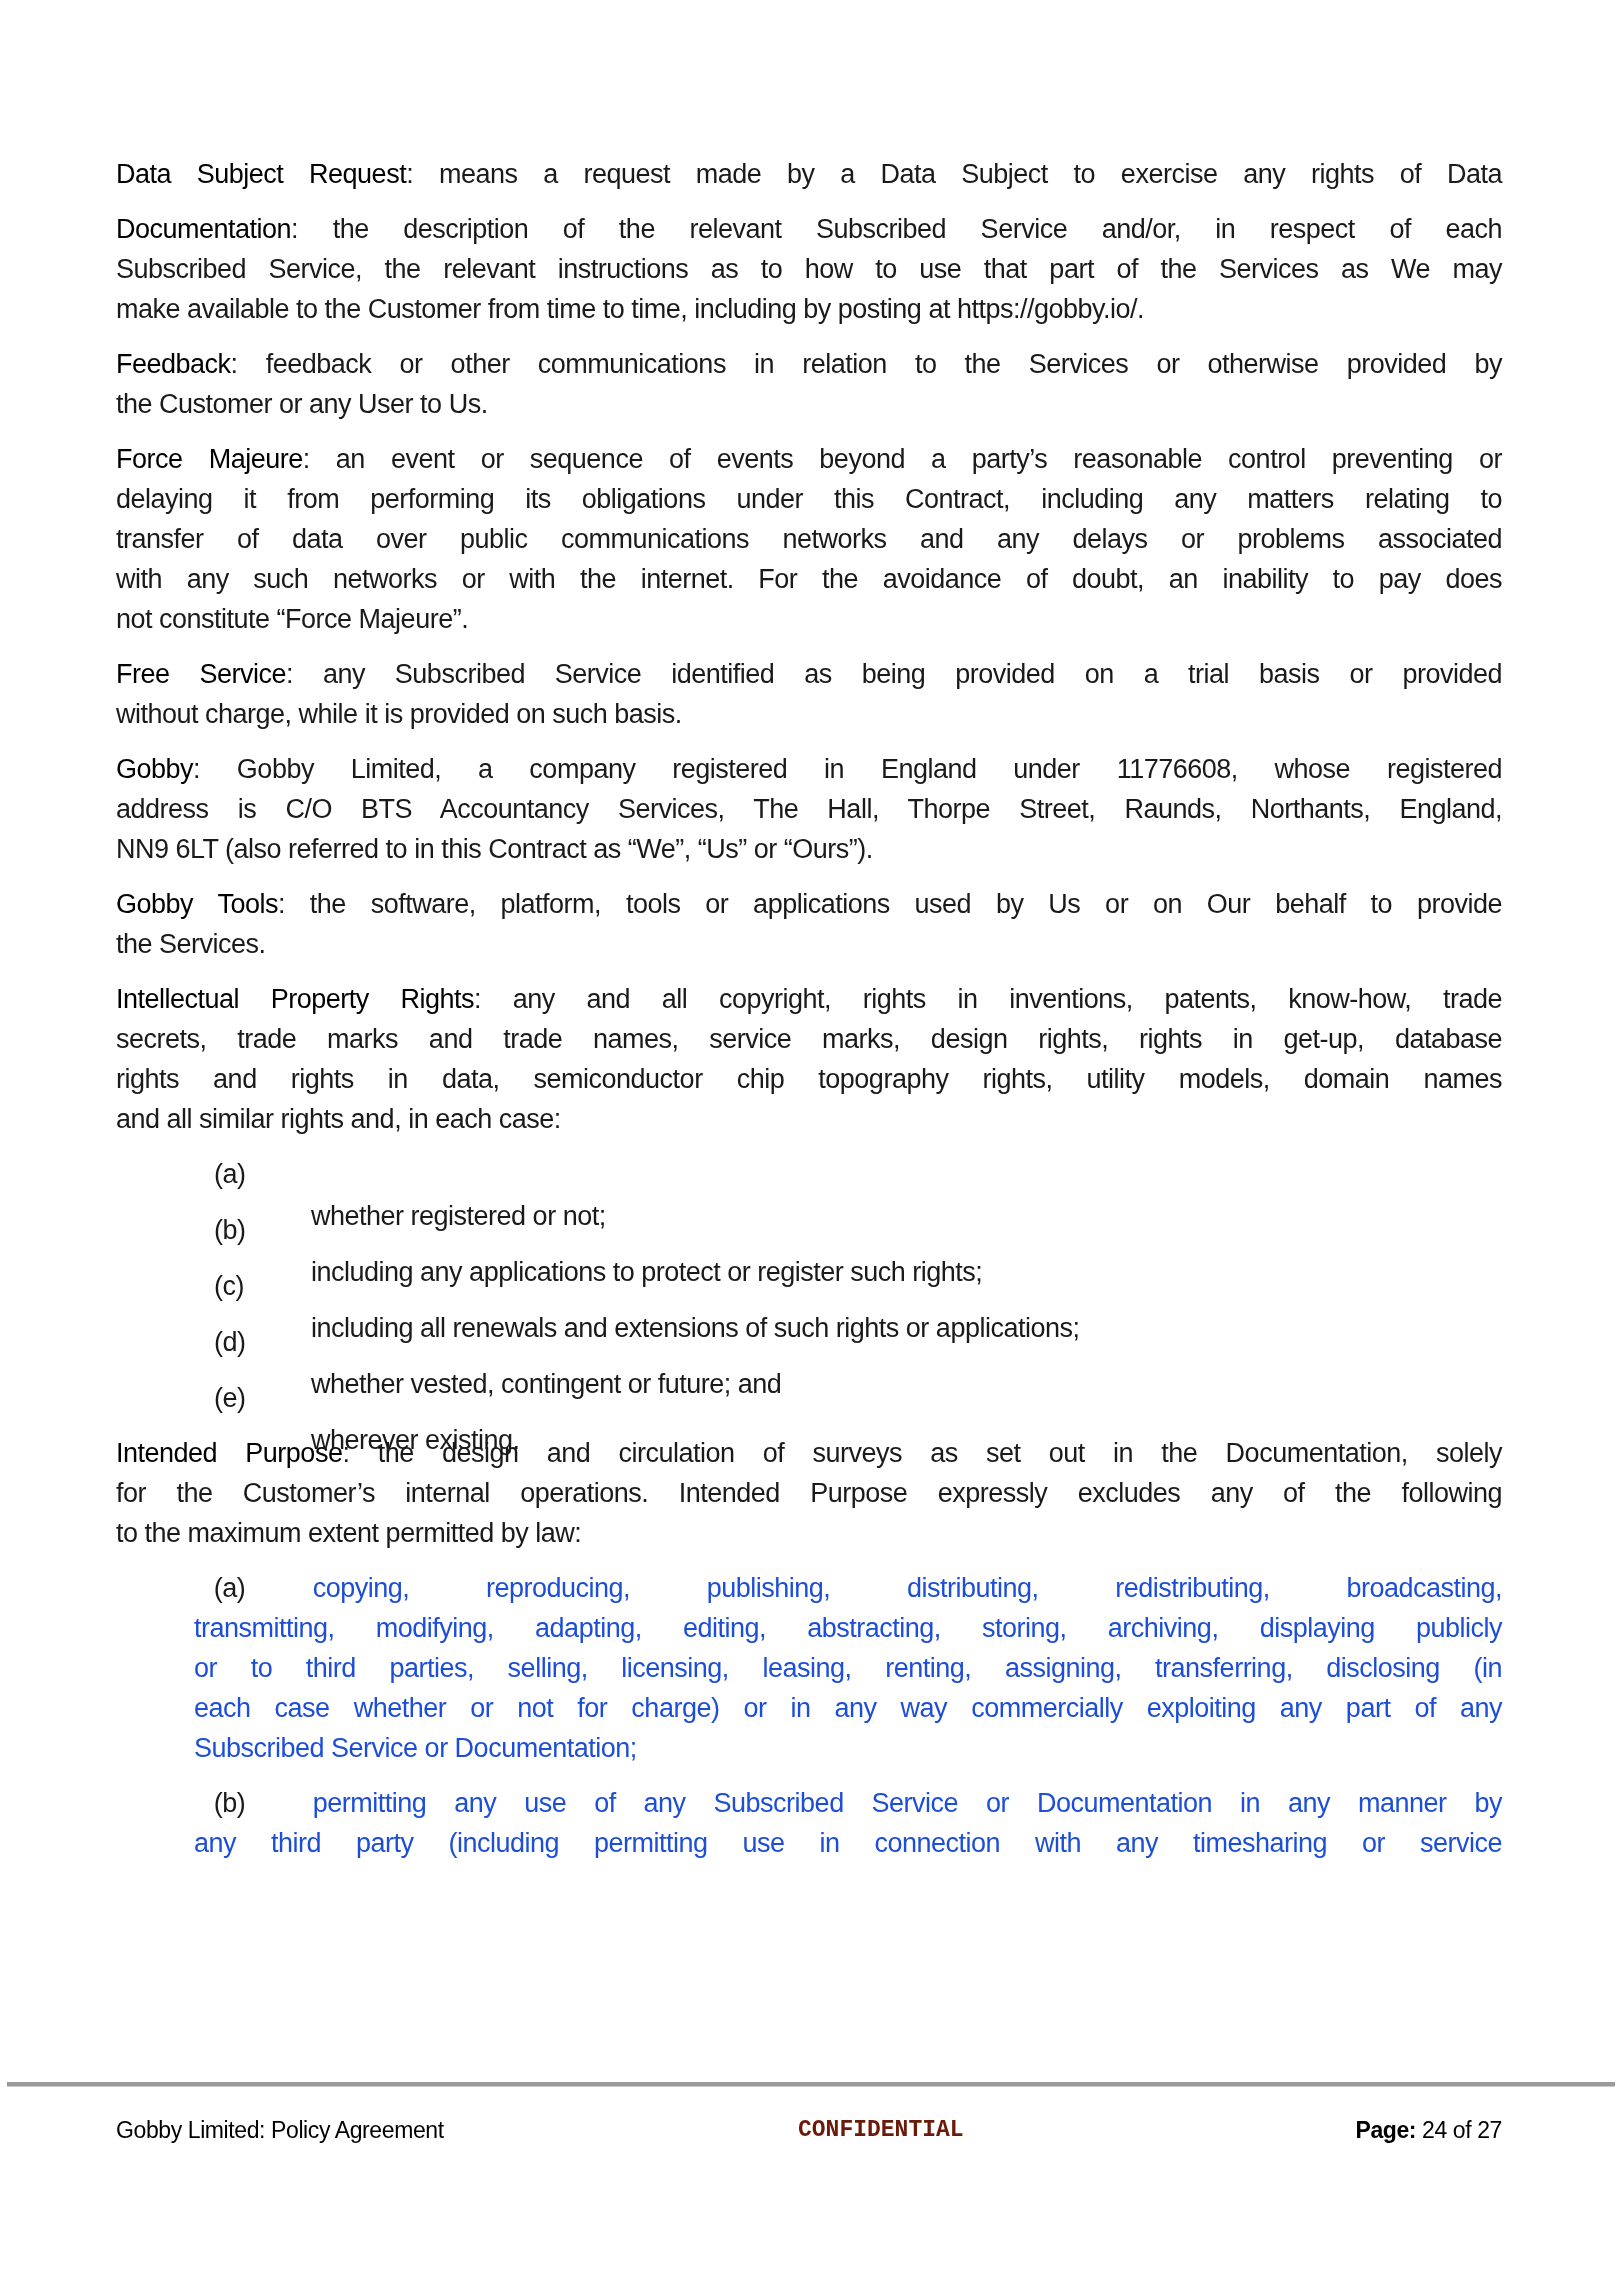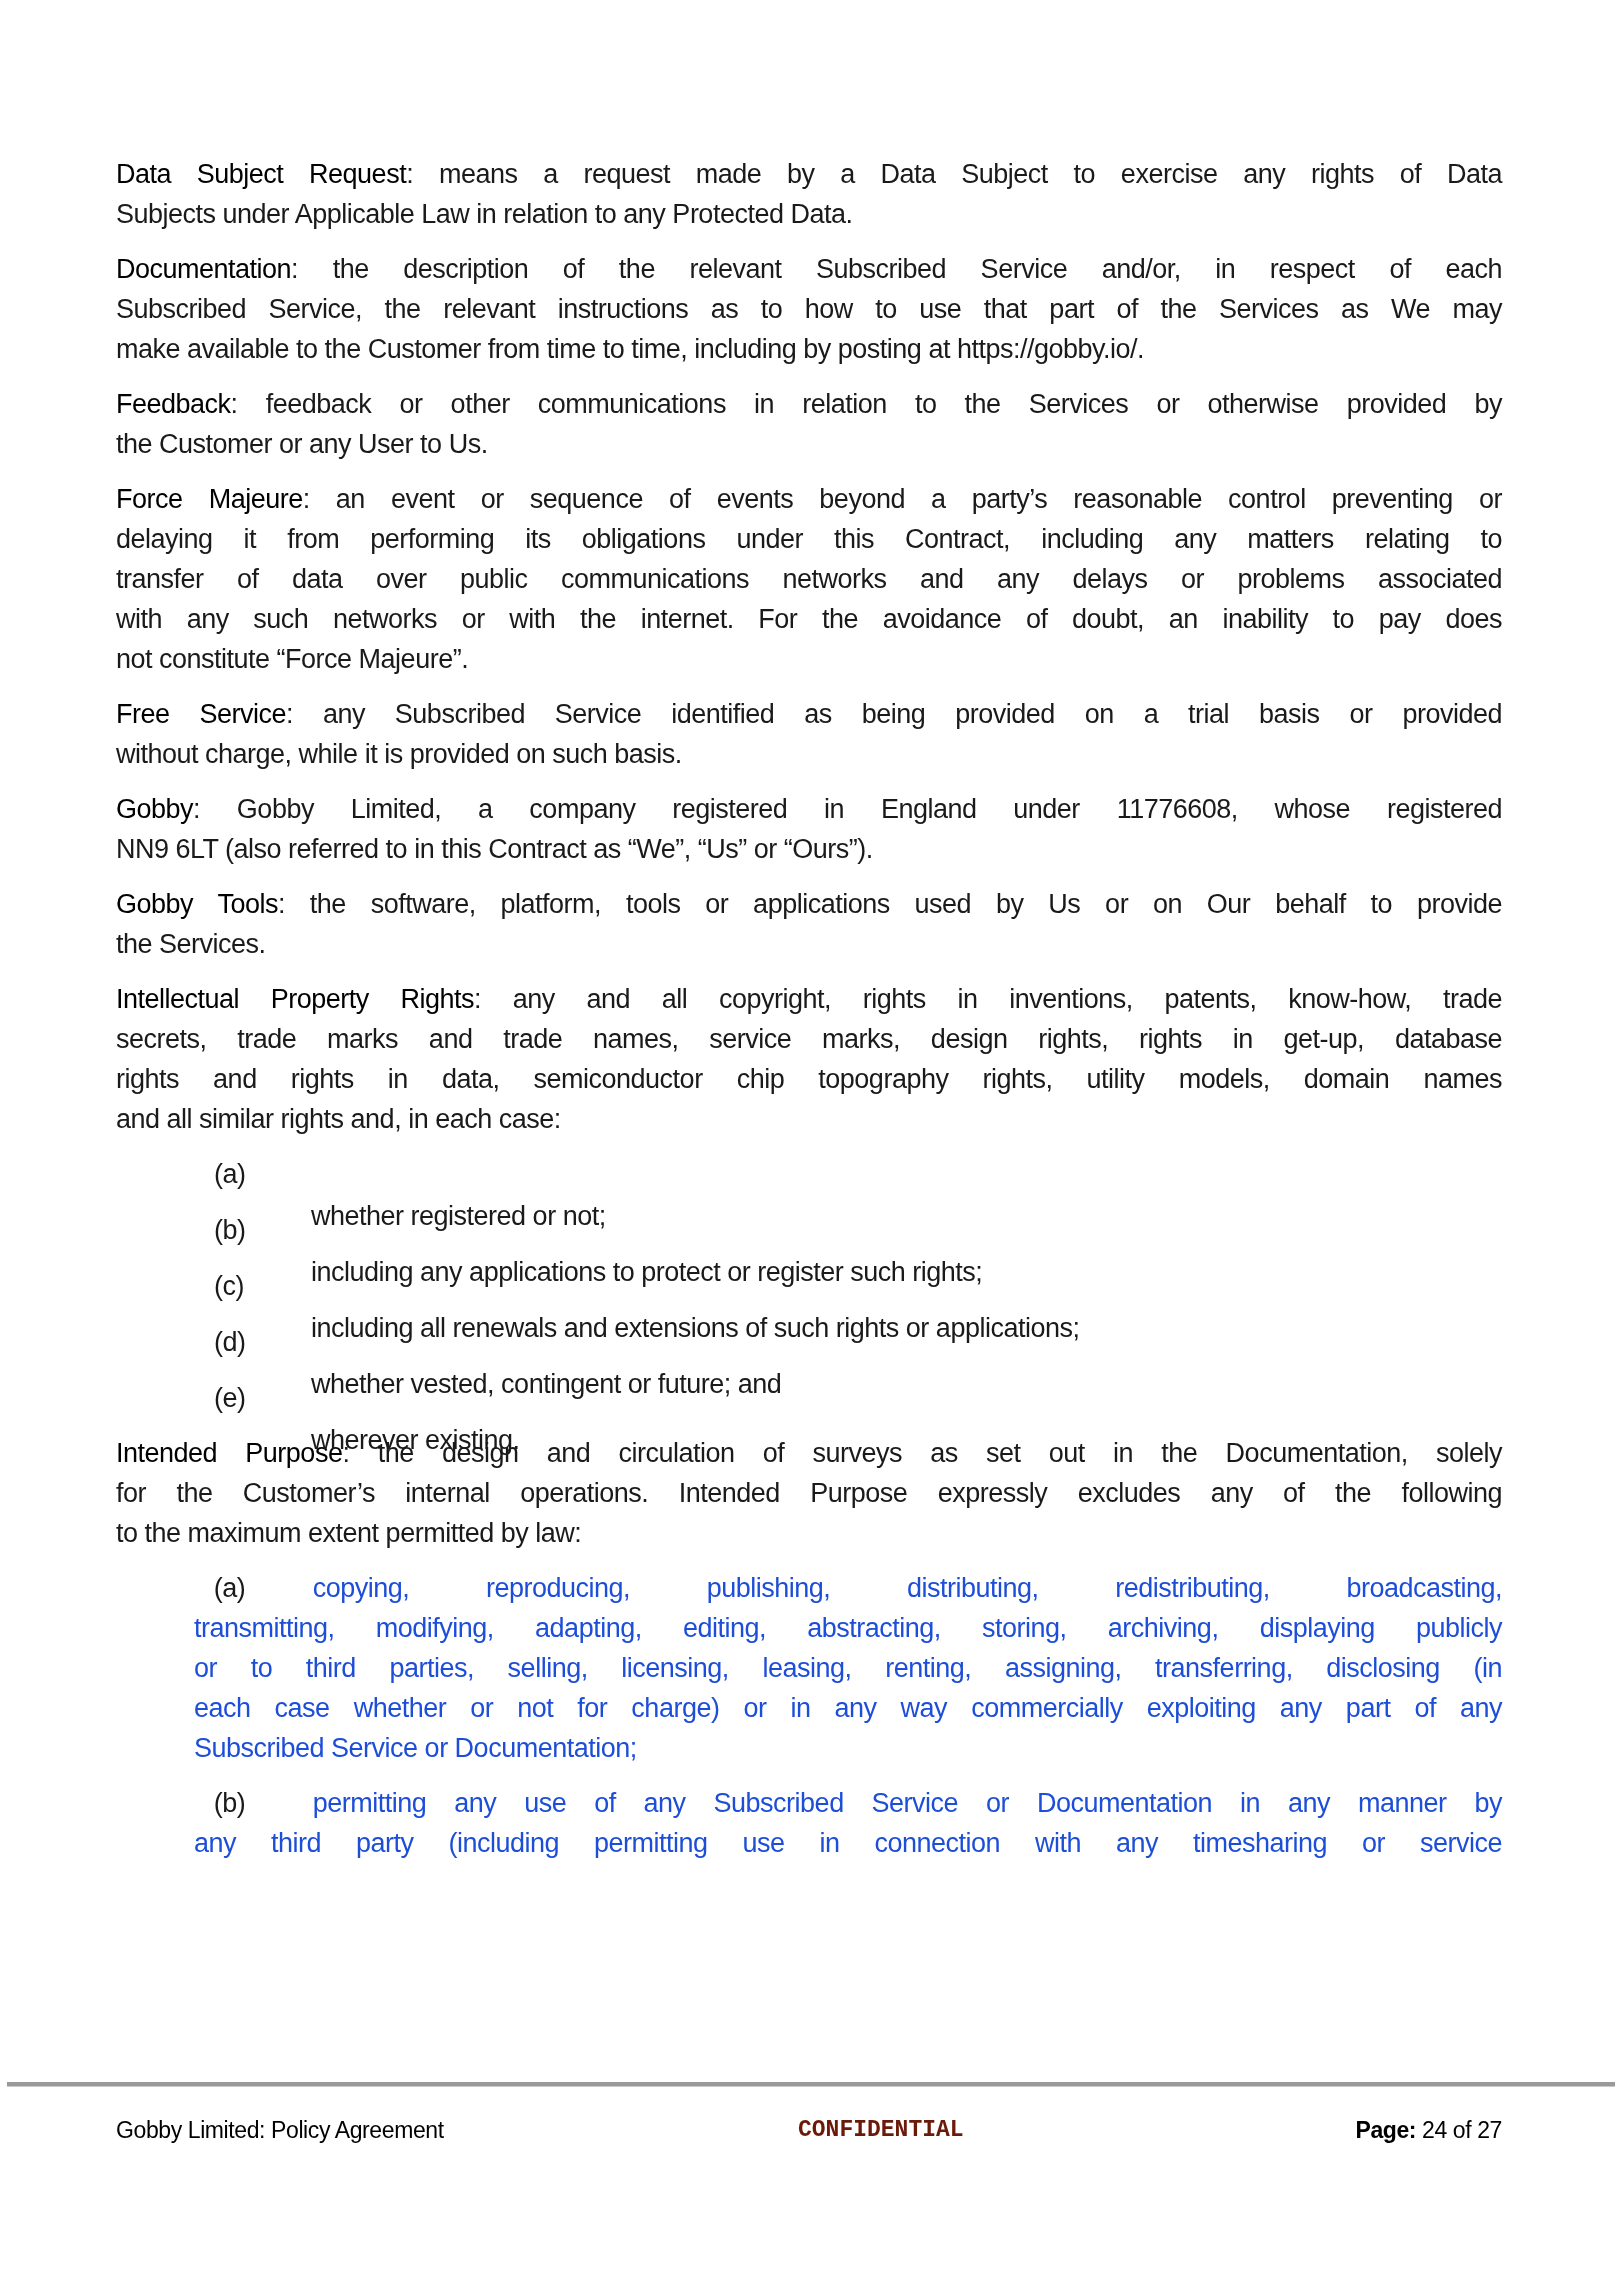--- a/index.html
+++ b/index.html
@@ -42,21 +42,20 @@
   .footer-right .bold { font-weight: bold; margin-left: 44px; }
 </style>
 </head>
 <body>
 
 <div class="page">
   <div class="content">
 
     <div class="para">
       <span class="line"><span class="term">Data Subject Request</span><span class="defn">: means a request made by a Data Subject to exercise any rights of Data</span></span>
-      <span class="line last defn">Subjects under Applicable Law in relation to any Protected Data.</span>
     </div>
 
     <div class="para">
       <span class="line"><span class="term">Documentation</span><span class="defn">: the description of the relevant Subscribed Service and/or, in respect of each</span></span>
       <span class="line defn">Subscribed Service, the relevant instructions as to how to use that part of the Services as We may</span>
       <span class="line last defn">make available to the Customer from time to time, including by posting at https://gobby.io/.</span>
     </div>
 
     <div class="para">
       <span class="line"><span class="term">Feedback</span><span class="defn">: feedback or other communications in relation to the Services or otherwise provided by</span></span>
@@ -71,20 +70,21 @@
       <span class="line last defn">not constitute “Force Majeure”.</span>
     </div>
 
     <div class="para">
       <span class="line"><span class="term">Free Service</span><span class="defn">: any Subscribed Service identified as being provided on a trial basis or provided</span></span>
       <span class="line last defn">without charge, while it is provided on such basis.</span>
     </div>
 
     <div class="para">
       <span class="line"><span class="term">Gobby</span><span class="defn">: Gobby Limited, a company registered in England under 11776608, whose registered</span></span>
+      <span class="line defn">address is C/O BTS Accountancy Services, The Hall, Thorpe Street, Raunds, Northants, England,</span>
       <span class="line last defn">NN9 6LT (also referred to in this Contract as “We”, “Us” or “Ours”).</span>
     </div>
 
     <div class="para">
       <span class="line"><span class="term">Gobby Tools</span><span class="defn">: the software, platform, tools or applications used by Us or on Our behalf to provide</span></span>
       <span class="line last defn">the Services.</span>
     </div>
 
     <div class="para">
       <span class="line"><span class="term">Intellectual Property Rights</span><span class="defn">: any and all copyright, rights in inventions, patents, know-how, trade</span></span>

